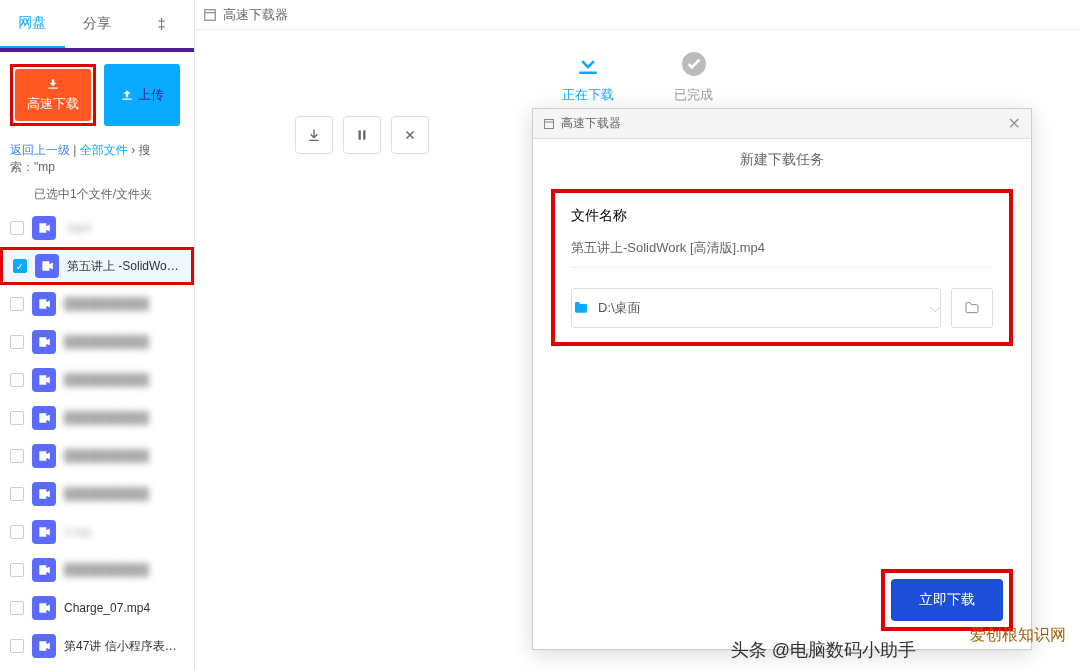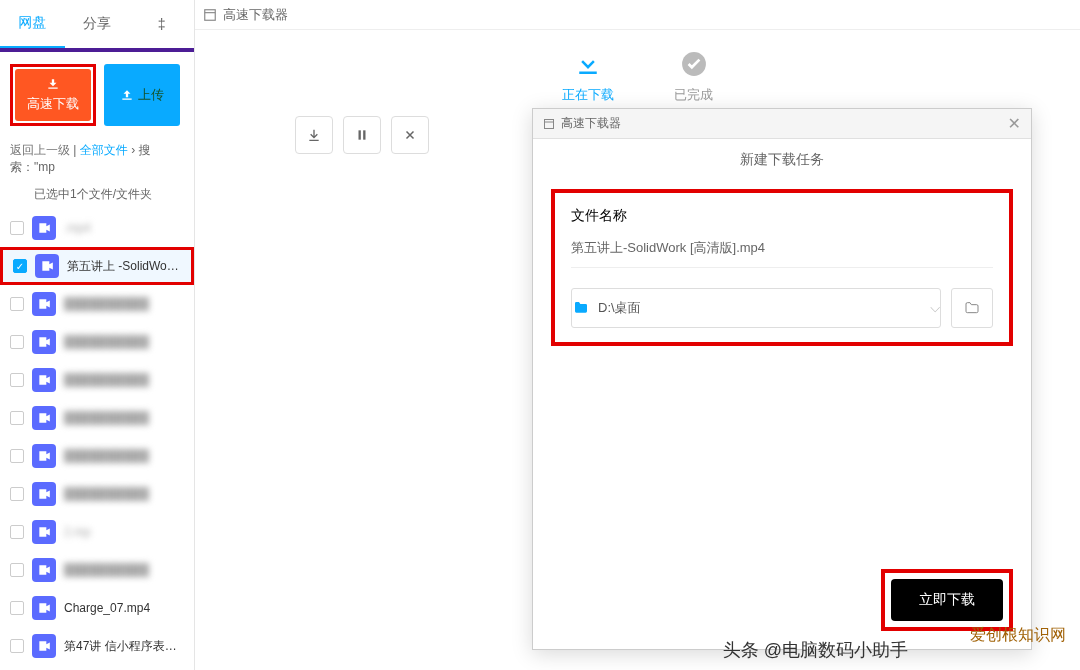--- a/index.html
+++ b/index.html
@@ -6,21 +6,21 @@
     body { width: 1080px; height: 670px; background: #fff; position: relative; overflow: hidden; font-size: 13px; }
     
     
     .left-panel { width: 195px; height: 100%; border-right: 1px solid #e5e5e5; float: left; }
     .tabs { display: flex; height: 52px; border-bottom: 4px solid #4c1d95; }
     .tab { flex: 1; display: flex; align-items: center; justify-content: center; color: #666; cursor: pointer; font-size: 14px; }
     .tab.active { color: #09aaff; border-bottom: 2px solid #09aaff; }
     
     .action-row { display: flex; gap: 8px; padding: 12px 10px; }
     .btn-primary { background: #ff5722; color: #fff; border: none; padding: 8px 12px; border-radius: 3px; font-size: 13px; display: flex; align-items: center; gap: 4px; cursor: pointer; flex-direction: column; }
-    .btn-upload { background: #09aaff; color: #14532d; border: none; padding: 8px 16px; border-radius: 3px; font-size: 13px; display: flex; align-items: center; gap: 4px; cursor: pointer; }
+    .btn-upload { background: #09aaff; color: #4c1d95; border: none; padding: 8px 16px; border-radius: 3px; font-size: 13px; display: flex; align-items: center; gap: 4px; cursor: pointer; }
     .red-box { border: 3px solid #e20000; padding: 2px; }
     
     .breadcrumb { padding: 4px 10px; font-size: 12px; color: #09aaff; }
     .breadcrumb span { color: #666; }
     .selection-text { padding: 6px 10px 6px 34px; font-size: 12px; color: #666; }
     
     .file-list { }
     .file-item { display: flex; align-items: center; padding: 6px 10px; gap: 8px; cursor: pointer; height: 38px; }
     .file-item.selected { background: #f0f8ff; }
     .checkbox { width: 14px; height: 14px; border: 1px solid #ccc; border-radius: 2px; flex-shrink: 0; display: flex; align-items: center; justify-content: center; }
@@ -51,24 +51,24 @@
     .modal-section { margin: 8px 18px; padding: 14px 16px; }
     .modal-section.boxed { border: 4px solid #e20000; }
     .field-label { font-size: 14px; color: #000000; margin-bottom: 14px; font-weight: 500; }
     .field-value { font-size: 13px; color: #666; padding-bottom: 10px; border-bottom: 1px solid #eee; }
     
     .path-row { display: flex; align-items: center; gap: 10px; margin-top: 20px; }
     .path-select { flex: 1; border: 1px solid #ddd; border-radius: 3px; padding: 10px 0; display: flex; align-items: center; gap: 8px; font-size: 13px; color: #555; cursor: pointer; }
     .folder-btn { width: 42px; height: 40px; border: 1px solid #ddd; border-radius: 3px; display: flex; align-items: center; justify-content: center; cursor: pointer; }
     
     .modal-footer { position: absolute; bottom: 18px; right: 18px; }
-    .btn-download { background: #000000; color: #fff; border: none; padding: 12px 28px; border-radius: 4px; font-size: 14px; cursor: pointer; }
+    .btn-download { background: #1d4ed8; color: #fff; border: none; padding: 12px 28px; border-radius: 4px; font-size: 14px; cursor: pointer; }
     .footer-boxed { border: 4px solid #e20000; padding: 6px; }
     
-    .watermark { position: absolute; bottom: 8px; right: 172px; font-size: 18px; color: #333; font-weight: 500; }
+    .watermark { position: absolute; bottom: 8px; right: 164px; font-size: 18px; color: #333; font-weight: 500; }
     .watermark2 { position: absolute; bottom: 24px; right: 14px; font-size: 16px; color: #a16207; font-weight: 500; }
     
     svg { display: block; }
   </style>
 </head>
 <body>
 
 <div class="left-panel">
   <div class="tabs">
     <div class="tab active">网盘</div>
@@ -91,21 +91,21 @@
       <span>
         <svg width="14" height="14" viewBox="0 0 24 24" fill="#fff">
             <path d="M12 4l6 6h-4v6h-4v-6H6l6-6zm-8 14h16v2H4v-2z"></path>
           </svg>
       </span>
       <span>上传</span>
     </button>
   </div>
 
   <div class="breadcrumb">
-    <a style="color:#737373;cursor:pointer">返回上一级</a>
+    <a style="color:#3b82f6;cursor:pointer">返回上一级</a>
     <span> | </span>
     <a style="color:#09aaff;cursor:pointer">全部文件</a>
     <span> › </span>
     <span>搜索："mp</span>
   </div>
 
   <div class="selection-text">已选中1个文件/文件夹</div>
 
   <div class="file-list" id="file-list">
       <div class="file-item">

